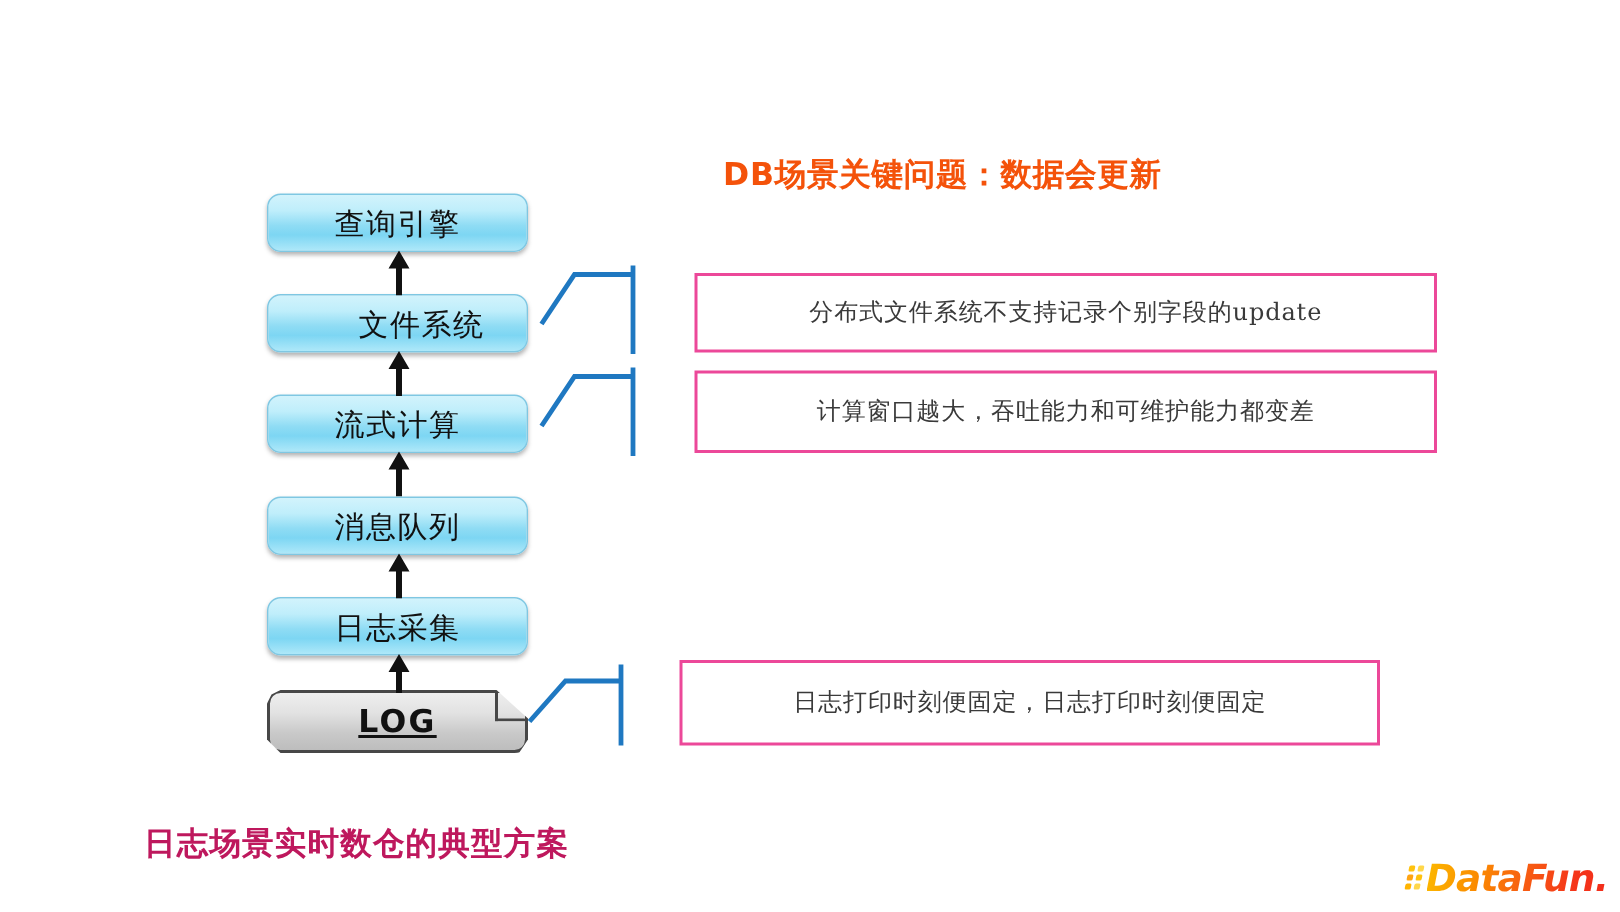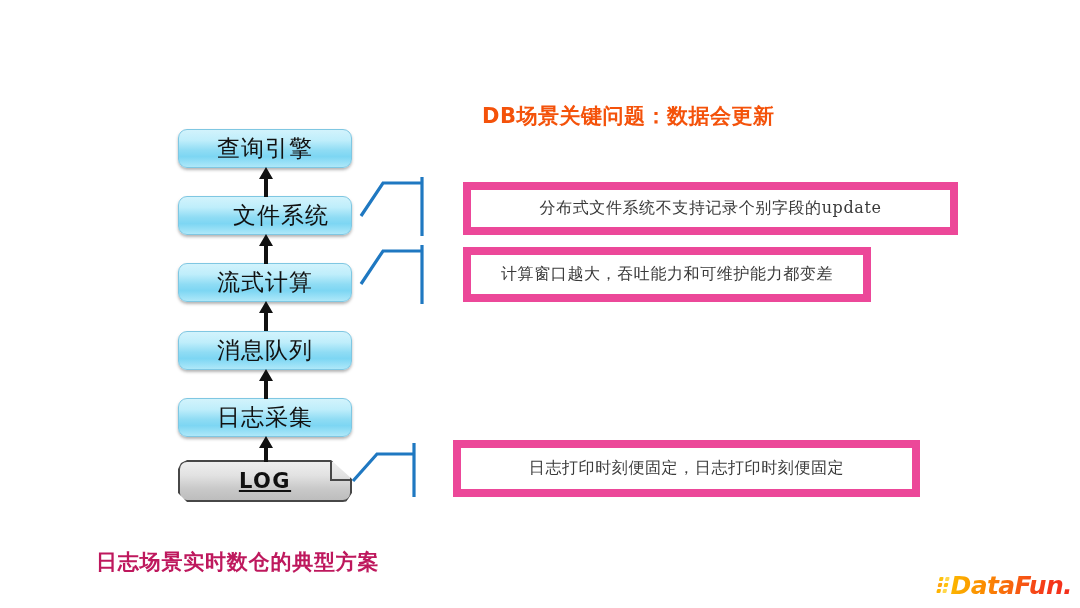--- a/index.html
+++ b/index.html
@@ -31,21 +31,21 @@
     width:174px;height:39px;
     border-radius:9px;
     background:linear-gradient(to bottom,#d2f3fc 0%,#bfeefb 28%,#8fdcf4 55%,#7dd6f3 72%,#aee8f9 100%);
     border:1px solid #7fc7e2;
     box-shadow:0 2px 3px rgba(90,90,90,.45);
     box-sizing:border-box;
     display:flex;align-items:center;justify-content:center;
   }
   .node-label{
     font-family:"DejaVu Serif","Liberation Serif",serif;
-    font-size:23px;
+    font-size:20px;
     color:#111;
     letter-spacing:1px;
     line-height:1;
     white-space:nowrap;
   }
   .node.n0{top:129px;}
   .node.n1{top:196px;padding-left:32px;}
   .node.n2{top:263px;}
   .node.n3{top:331px;}
   .node.n4{top:398px;}
@@ -98,34 +98,34 @@
     font-weight:bold;
     color:#f4520a;
     font-family:"DejaVu Sans","Liberation Sans",sans-serif;
     letter-spacing:.5px;
     white-space:nowrap;
   }
 
   
   .note{
     position:absolute;
-    border:8px solid #ec4899;
+    border:2px solid #ec4899;
     background:#ffffff;
     box-sizing:border-box;
     display:flex;align-items:center;justify-content:center;
   }
   .note-text{
     font-family:"DejaVu Serif","Liberation Serif",serif;
     font-size:16px;
     color:#3a3a3a;
     letter-spacing:.6px;
     white-space:nowrap;
   }
   .note.b0{left:463px;top:182px;width:495px;height:53px;}
-  .note.b1{left:463px;top:247px;width:408px;height:55px;}
+  .note.b1{left:463px;top:247px;width:495px;height:55px;}
   .note.b2{left:453px;top:440px;width:467px;height:57px;}
 
   
   .connector{position:absolute;left:0;top:0;pointer-events:none;}
 
   
   .caption{
     position:absolute;
     left:96px;top:548px;
     font-size:21px;

